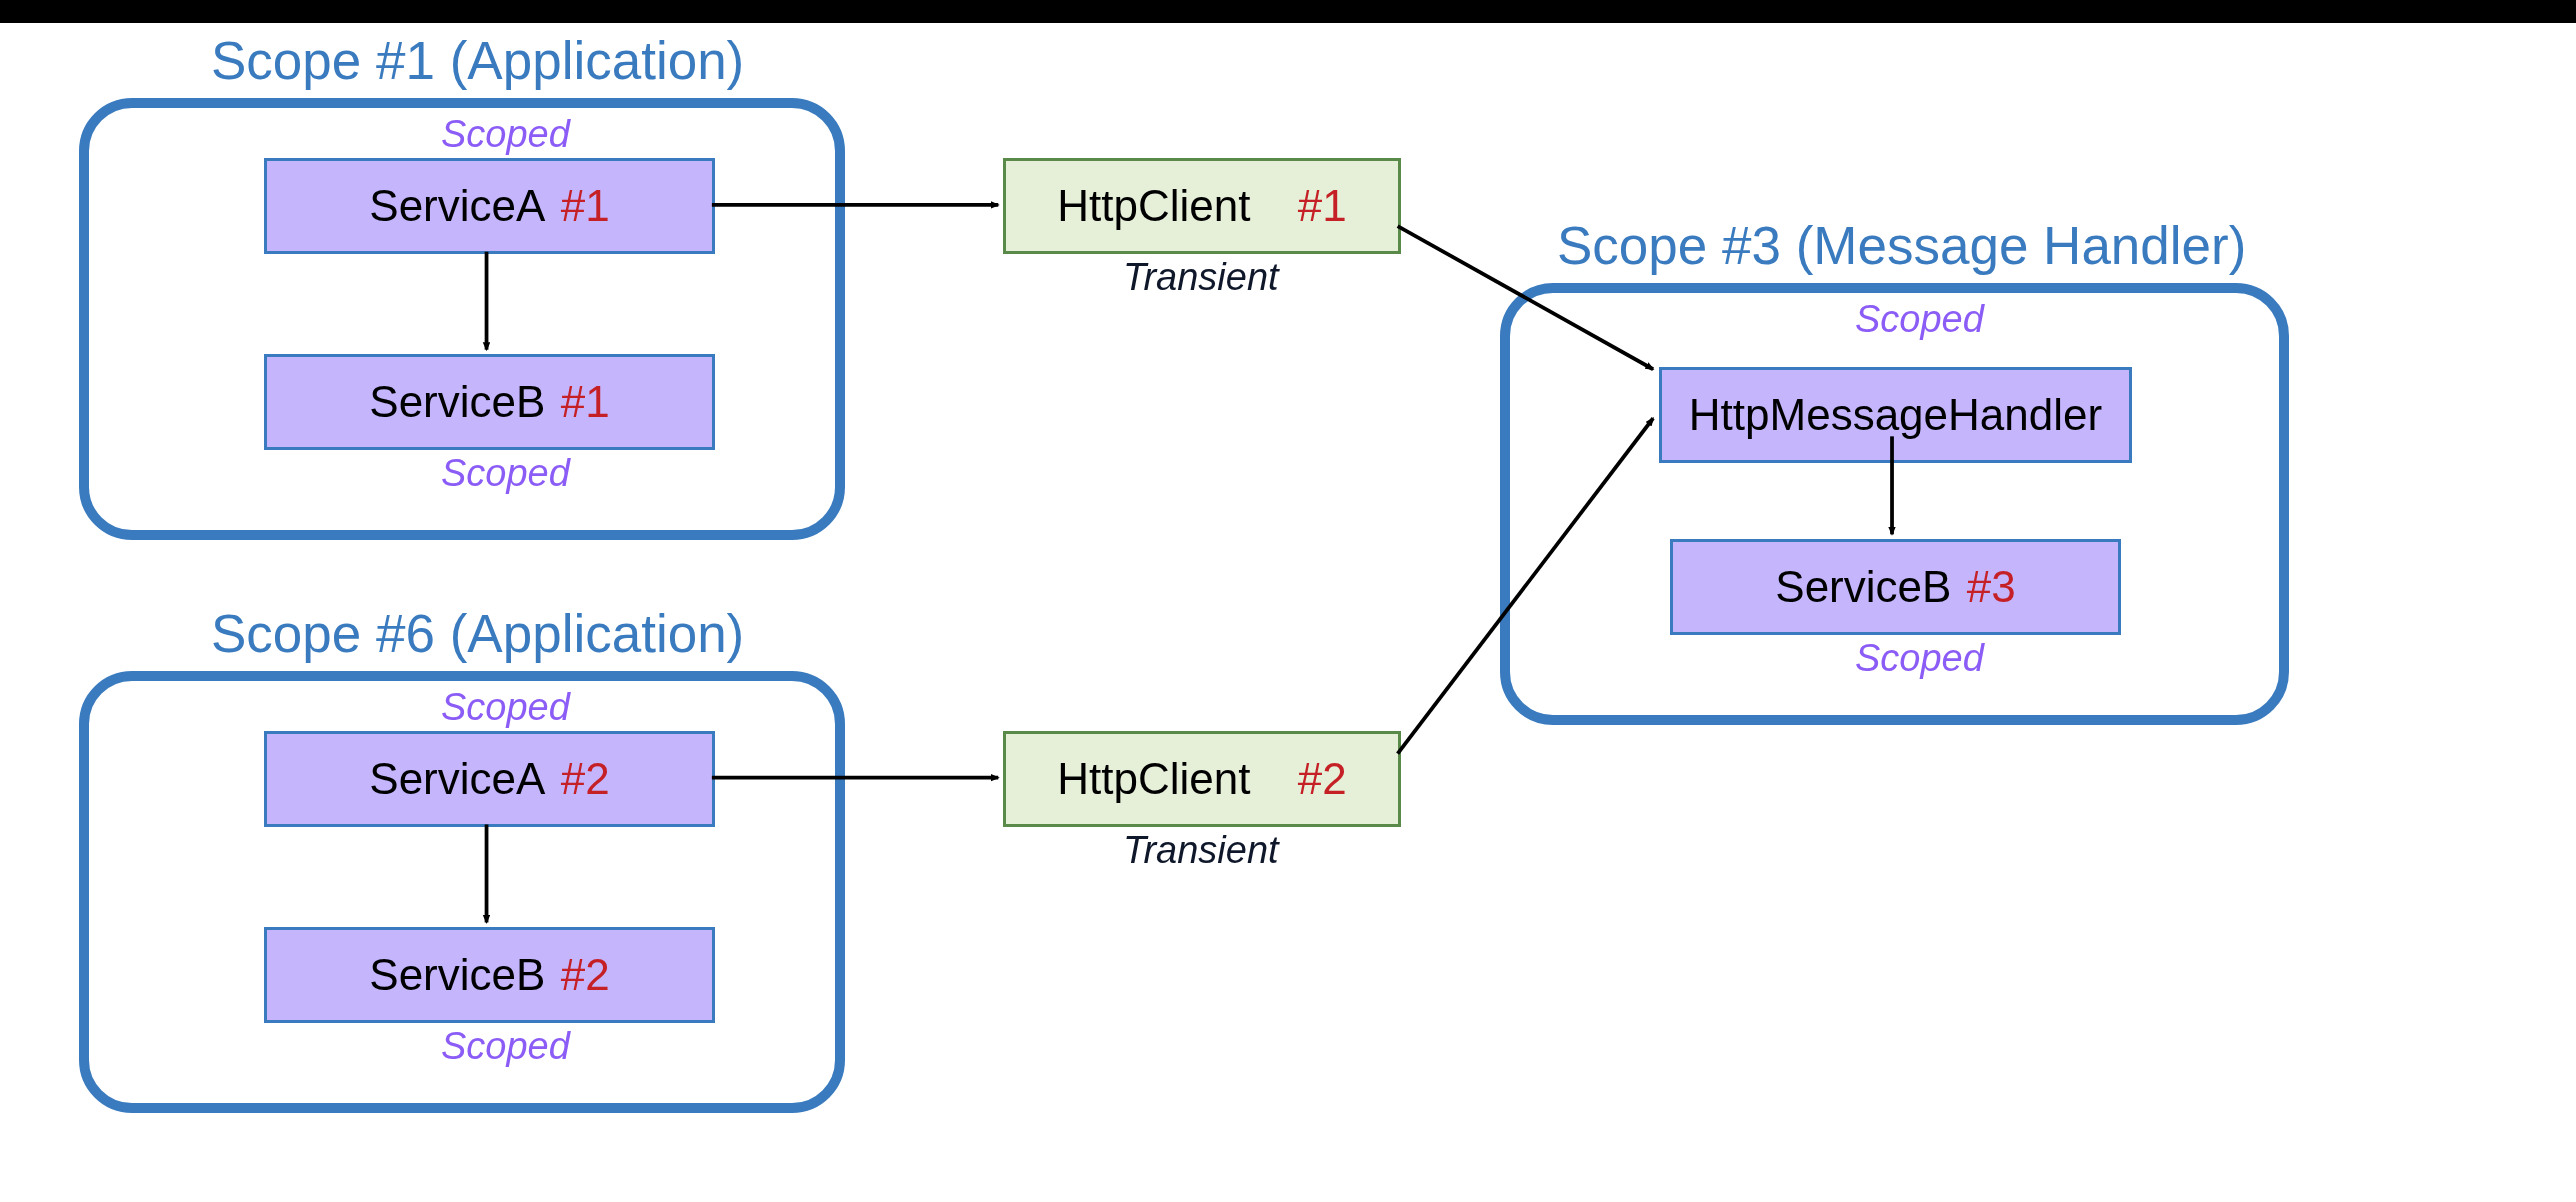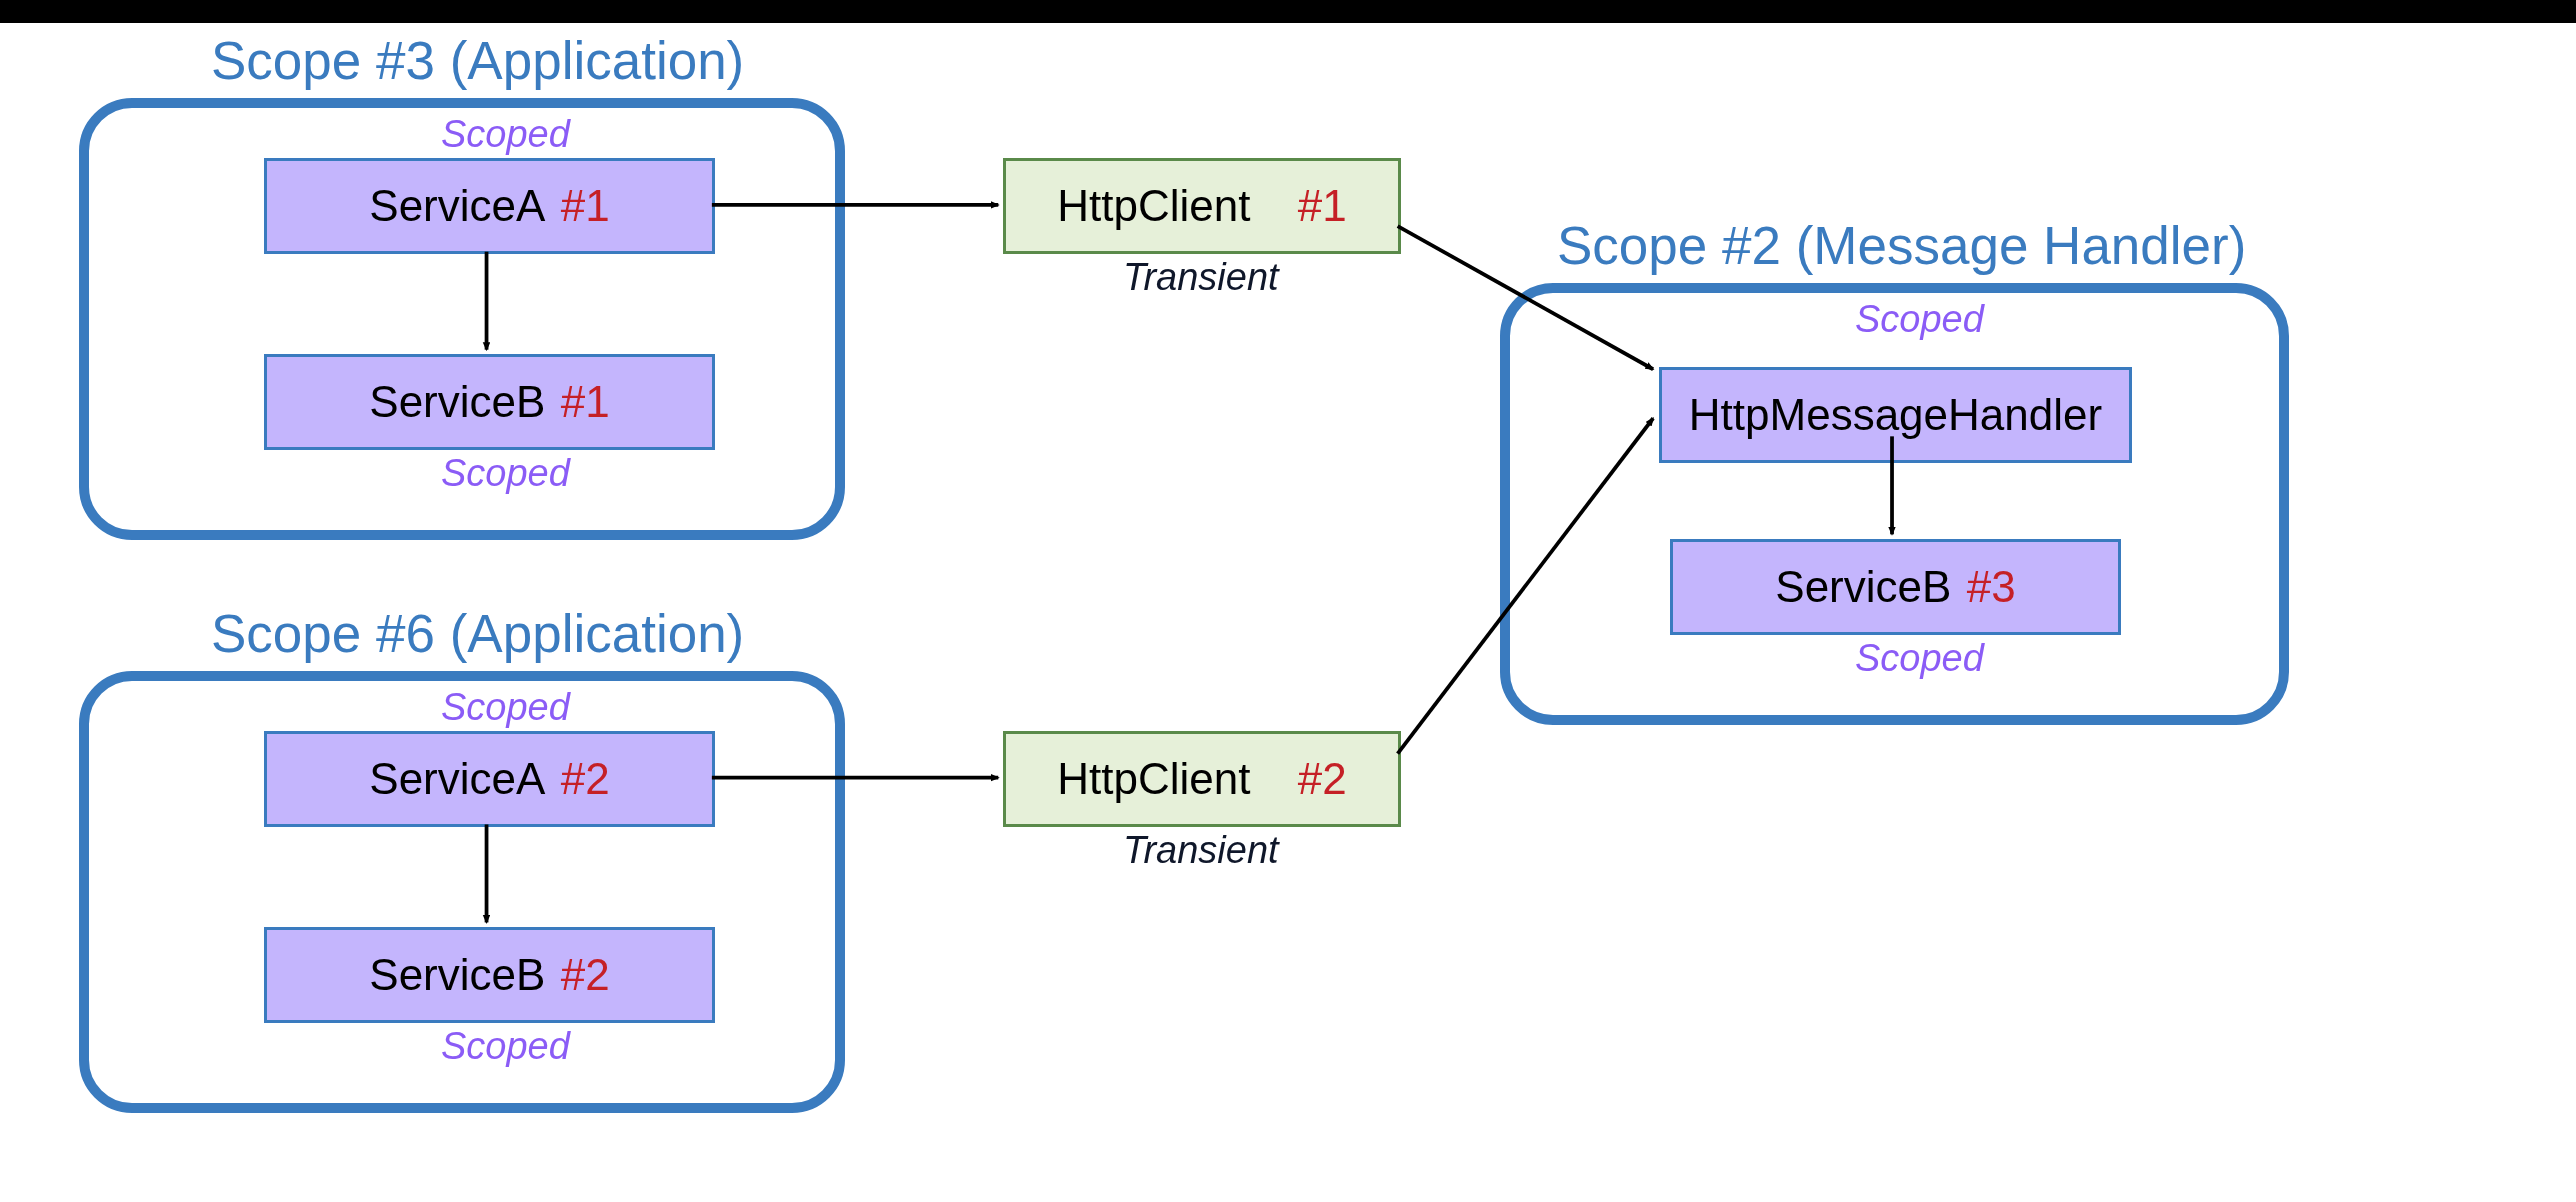--- a/index.html
+++ b/index.html
@@ -97,21 +97,21 @@
   }
 </style>
 </head>
 <body>
 
 <div class="stage-wrap" style="height: 1202px;">
 <div class="stage" id="stage" style="transform: scale(1);">
 
   <div class="blackbar"></div>
 
-  <div class="scope-title" style="left:211px; top:30px;">Scope #3 (Application)</div>
+  <div class="scope-title" style="left:211px; top:30px;">Scope #1 (Application)</div>
   <div class="scope-box" style="left:79px; top:98px; width:746px; height:422px;"></div>
 
   <div class="lifetime-scoped" style="left:441px; top:113px;">Scoped</div>
   <div class="svc-box" style="left:264px; top:158px; width:445px; height:90px;">
     <span>ServiceA</span>
     <span class="num">#1</span>
   </div>
 
   <div class="svc-box" style="left:264px; top:354px; width:445px; height:90px;">
     <span>ServiceB</span>
@@ -139,21 +139,21 @@
     <span class="num">#1</span>
   </div>
   <div class="lifetime-transient" style="left:1123px; top:256px;">Transient</div>
 
   <div class="http-box" style="left:1003px; top:731px; width:392px; height:90px;">
     <span>HttpClient</span>
     <span class="num">#2</span>
   </div>
   <div class="lifetime-transient" style="left:1123px; top:829px;">Transient</div>
 
-  <div class="scope-title" style="left:1557px; top:215px;">Scope #2 (Message Handler)</div>
+  <div class="scope-title" style="left:1557px; top:215px;">Scope #3 (Message Handler)</div>
   <div class="scope-box" style="left:1500px; top:283px; width:769px; height:422px;"></div>
 
   <div class="lifetime-scoped" style="left:1855px; top:298px;">Scoped</div>
   <div class="svc-box" style="left:1659px; top:343px; width:467px; height:90px;margin-top:24px;">
     <span>HttpMessageHandler</span>
   </div>
 
   <div class="svc-box" style="left:1670px; top:539px; width:445px; height:90px;">
     <span>ServiceB</span>
     <span class="num">#3</span>

